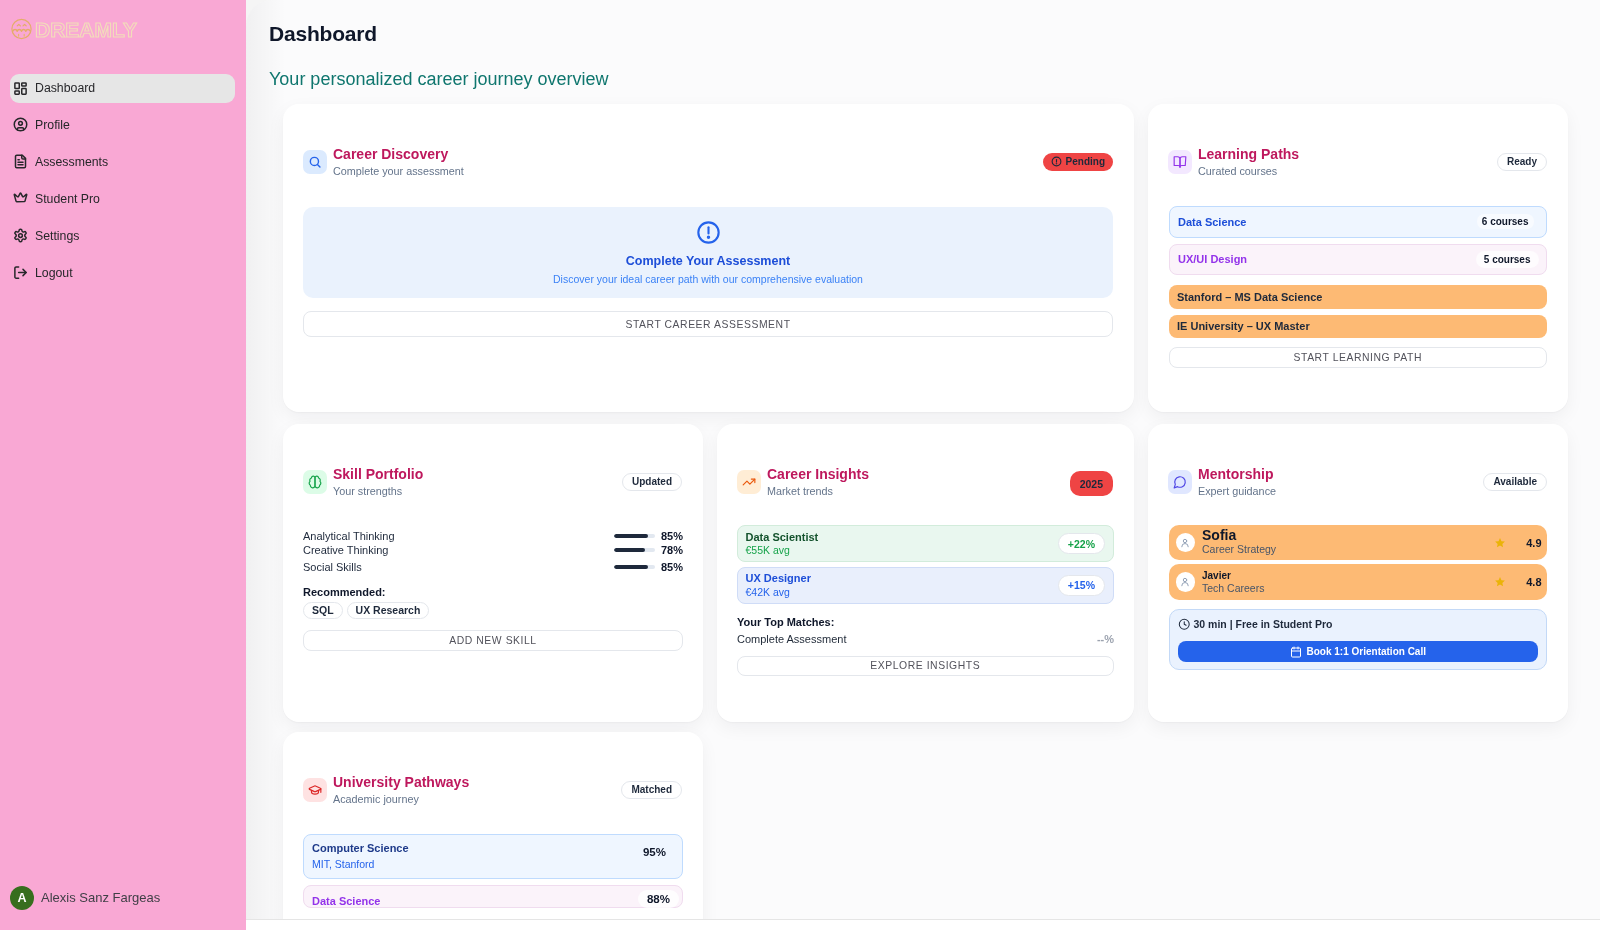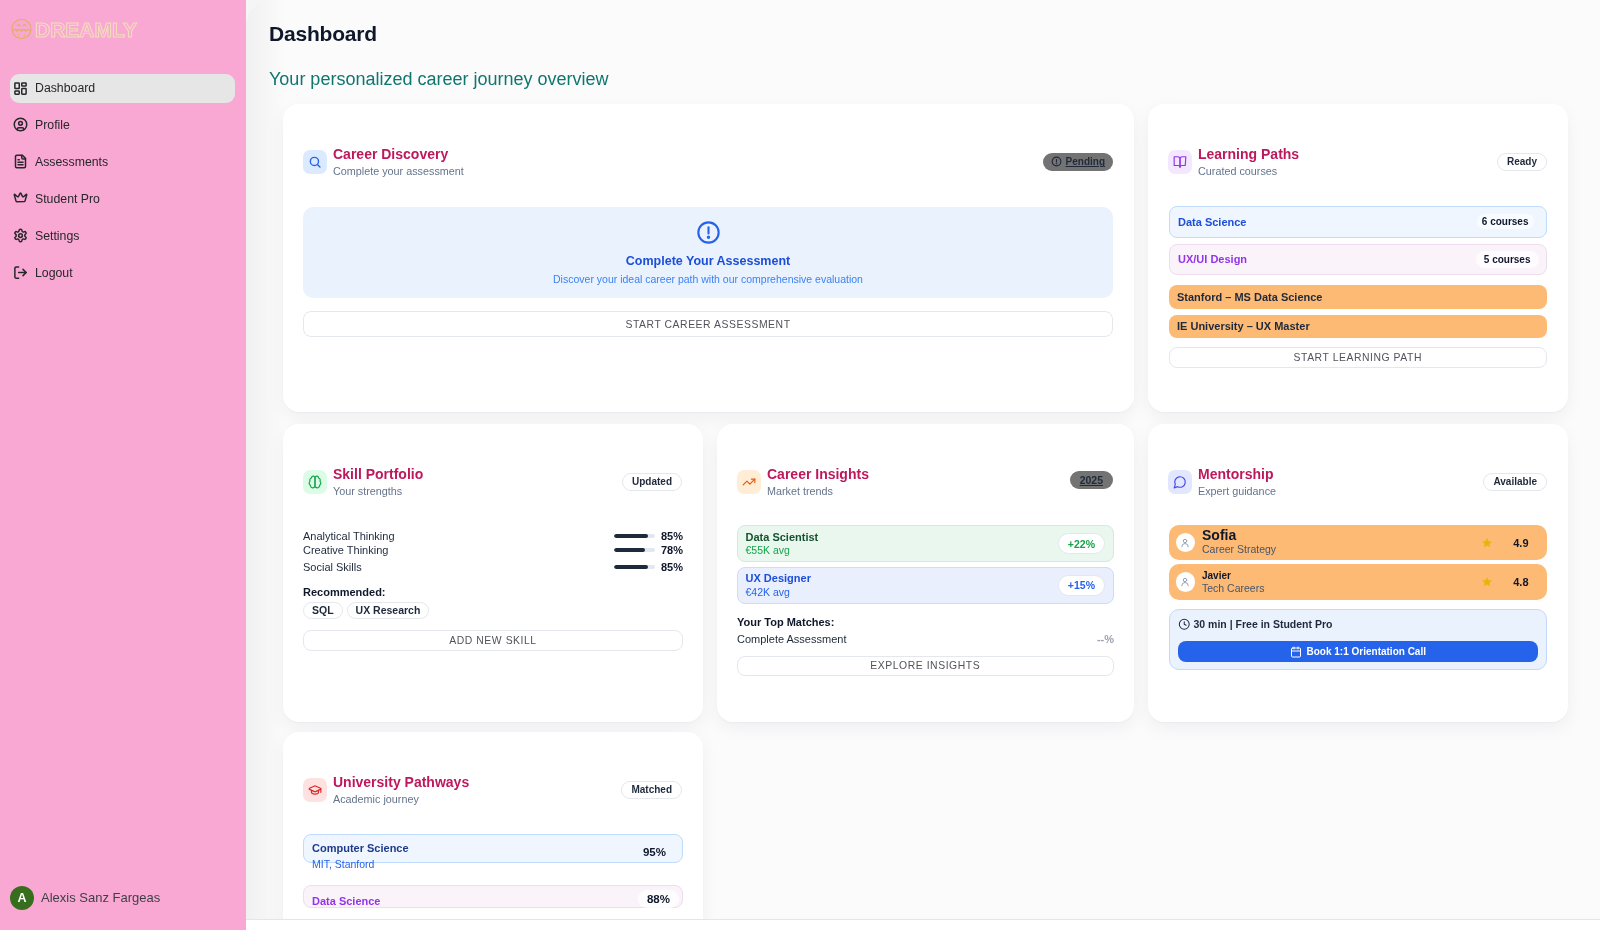--- a/index.html
+++ b/index.html
@@ -17,38 +17,38 @@
   #hstrip { position:absolute; left:246px; top:919px; width:1354px; height:11px; background:#ffffff; border-top:1px solid #e5e5e5; z-index:50; }
   h1 { position:absolute; left:269px; top:23px; font-size:21px; line-height:22px; font-weight:700; color:#0f172a; letter-spacing:-0.2px; }
   #subtitle { position:absolute; left:269px; top:52px; font-size:18px; line-height:18px; color:#0f766e;margin-top:18px; }
   
   .card { position:absolute; will-change:transform; background:#fff; border-radius:16px; box-shadow:0 1px 2px rgba(16,24,40,.04), 0 6px 18px rgba(16,24,40,.05); }
   .cicon { position:absolute; left:20px; top:46px; width:24px; height:24px; border-radius:7px; display:flex; align-items:center; justify-content:center; }
   .cicon svg { width:14px; height:14px; }
   .ct { position:absolute; left:50px; top:43px; font-size:14px; line-height:15px; font-weight:700; color:#be185d; }
   .cs { position:absolute; left:50px; top:61px; font-size:10.8px; line-height:13px; color:#64748b; }
   .pill { position:absolute; right:21px; top:48.5px; height:18.5px; border-radius:10px; display:flex; align-items:center; padding:0 9px; font-size:10px; font-weight:700; color:#1e293b; background:#fff; border:1px solid #e4e7ec; }
-  .pill-flat { border:none; background:#737373;text-decoration:underline; }
+  .pill-flat { border:none; background:#ef4444; }
   .btn { position:absolute; left:20px; right:21px; height:21px; border:1px solid #e4e7ec; border-radius:8px; background:#fff; display:flex; align-items:center; justify-content:center; font-size:10.4px; letter-spacing:0.55px; color:#52525b; }
   .lrow { position:absolute; left:21px; right:21.5px; border-radius:8px; display:flex; align-items:center; }
   .blue-row { background:#eff6ff; border:1px solid #bfdbfe; }
   .pink-row { background:#fbf3fa; border:1px solid #f0dcef; }
   .gray-row { background:#fdba74; }
   .green-row { background:#e9f7ef; border:1px solid #d2ecdb; }
   .skill { position:absolute; left:20px; right:20px; height:16px; display:flex; align-items:center; }
   .sk-name { font-size:11px; color:#1e293b; font-weight:500; }
   .sk-bar { margin-left:auto; width:41px; height:4px; border-radius:2px; background:#e2e8f0; overflow:hidden; display:block; }
   .sk-bar i { display:block; height:4px; background:#1e293b; border-radius:2px; }
   .sk-pct { width:24px; text-align:right; font-size:11px; font-weight:700; color:#0f172a; margin-left:4px; }
   .tagpill { height:16.5px; display:flex; align-items:center; padding:0 8px; border:1px solid #e4e7ec; border-radius:9px; background:#fff; font-size:10.5px; font-weight:700; color:#1e293b; }
   .pctpill { margin-left:auto; margin-right:8px; height:20.5px; display:flex; align-items:center; padding:0 9px; background:#fff; border:1px solid #e4e7ec; border-radius:11px; font-size:10.5px; font-weight:700; }
   .mrow { border-radius:10px; }
   .mav { width:19.5px; height:19.5px; border-radius:50%; background:#fff; margin-left:6.5px; display:flex; align-items:center; justify-content:center; }
   .mav svg { width:12px; height:12px; }
-  .mstar { margin-left:auto; margin-right:18px; display:flex; align-items:flex-end; gap:20px; }
+  .mstar { margin-left:auto; margin-right:5px; display:flex; align-items:flex-end; gap:20px; }
   .mstar b { font-size:11px; color:#0f172a; }
 </style>
 </head>
 <body>
 <div id="sidebar">
 
   <svg class="abs" style="left:10px; top:17px;" width="135" height="25" viewBox="0 0 135 25">
     <g fill="none" stroke="#e2ad58" stroke-width="1.2" stroke-linecap="round" stroke-linejoin="round" opacity="0.85">
       <circle cx="11.5" cy="12" r="9.6"></circle>
       <path d="M7.2 8.9l1.6-1.6 1.6 1.6 M13 8.9l1.6-1.6 1.6 1.6" stroke-width="1.2"></path>
@@ -211,21 +211,21 @@
 
 <div class="card" id="card-ci" style="left:717px; top:424px; width:417px; height:297.5px;">
   <div class="cicon" style="background:#ffedd5;">
     <svg viewBox="0 0 24 24" fill="none" stroke="#ea580c" stroke-width="2" stroke-linecap="round" stroke-linejoin="round">
         <polyline points="22 7 13.5 15.5 8.5 10.5 2 17"></polyline>
         <polyline points="16 7 22 7 22 13"></polyline>
       </svg>
   </div>
   <div class="ct">Career Insights</div>
   <div class="cs">Market trends</div>
-  <div class="pill pill-flat" style="font-size:10.5px; top:47px; height:18px; padding:0 10px;">2025</div>
+  <div class="pill pill-flat" style="font-size:10.5px; top:47px; height:25px; padding:0 10px;">2025</div>
   <div class="lrow green-row" style="left:19.5px; right:20px; top:101px; height:37px;">
     <div style="margin-left:8px;">
       <div style="font-size:11px; line-height:13.5px; font-weight:700; color:#14532d;">Data Scientist</div>
       <div style="font-size:10.5px; line-height:12.5px; color:#16a34a;">€55K avg</div>
     </div>
     <span class="pctpill" style="color:#16a34a;">+22%</span>
   </div>
   <div class="lrow blue-row" style="left:19.5px; right:20px; top:142.5px; height:37.5px; background:#e9effc; border-color:#cfdcf7;">
     <div style="margin-left:8px;">
       <div style="font-size:11px; line-height:13.5px; font-weight:700; color:#1d4ed8;">UX Designer</div>
@@ -310,21 +310,21 @@
   <div class="cicon" style="background:#fee2e2;">
     <svg viewBox="0 0 24 24" fill="none" stroke="#dc2626" stroke-width="2" stroke-linecap="round" stroke-linejoin="round">
         <path d="M21.42 10.922a1 1 0 0 0-.019-1.838L12.83 5.18a2 2 0 0 0-1.66 0L2.6 9.08a1 1 0 0 0 0 1.832l8.57 3.908a2 2 0 0 0 1.66 0z"></path>
         <path d="M22 10v6"></path>
         <path d="M6 12.5V16a6 3 0 0 0 12 0v-3.5"></path>
       </svg>
   </div>
   <div class="ct">University Pathways</div>
   <div class="cs">Academic journey</div>
   <div class="pill">Matched</div>
-  <div class="lrow blue-row" style="left:20px; right:20px; top:101.5px; height:29px;text-align:right;">
+  <div class="lrow blue-row" style="left:20px; right:20px; top:101.5px; height:45px;text-align:right;">
     <div class="abs" style="left:8px; top:7px; font-size:11px; line-height:13px; font-weight:700; color:#1e3a8a;">Computer Science</div>
     <div class="abs" style="left:8px; top:23px; font-size:10.5px; line-height:13.5px; color:#2563eb;">MIT, Stanford</div>
     <div class="abs" style="right:16px; top:11px; font-size:11.5px; line-height:13px; font-weight:700; color:#0f172a;">95%</div>
   </div>
   <div class="lrow pink-row" style="left:20px; right:20px; top:153px; height:23px;">
     <div class="abs" style="left:8px; top:9px; font-size:11px; line-height:13px; font-weight:700; color:#9333ea;">Data Science</div>
     <div class="abs" style="right:3px; top:3.5px; height:18.5px; display:flex; align-items:center; font-size:11.5px; font-weight:700; color:#0f172a; background:rgba(255,255,255,.8); border-radius:10px; padding:0 9px;">88%</div>
   </div>
 </div>
 <div id="hstrip"></div>

